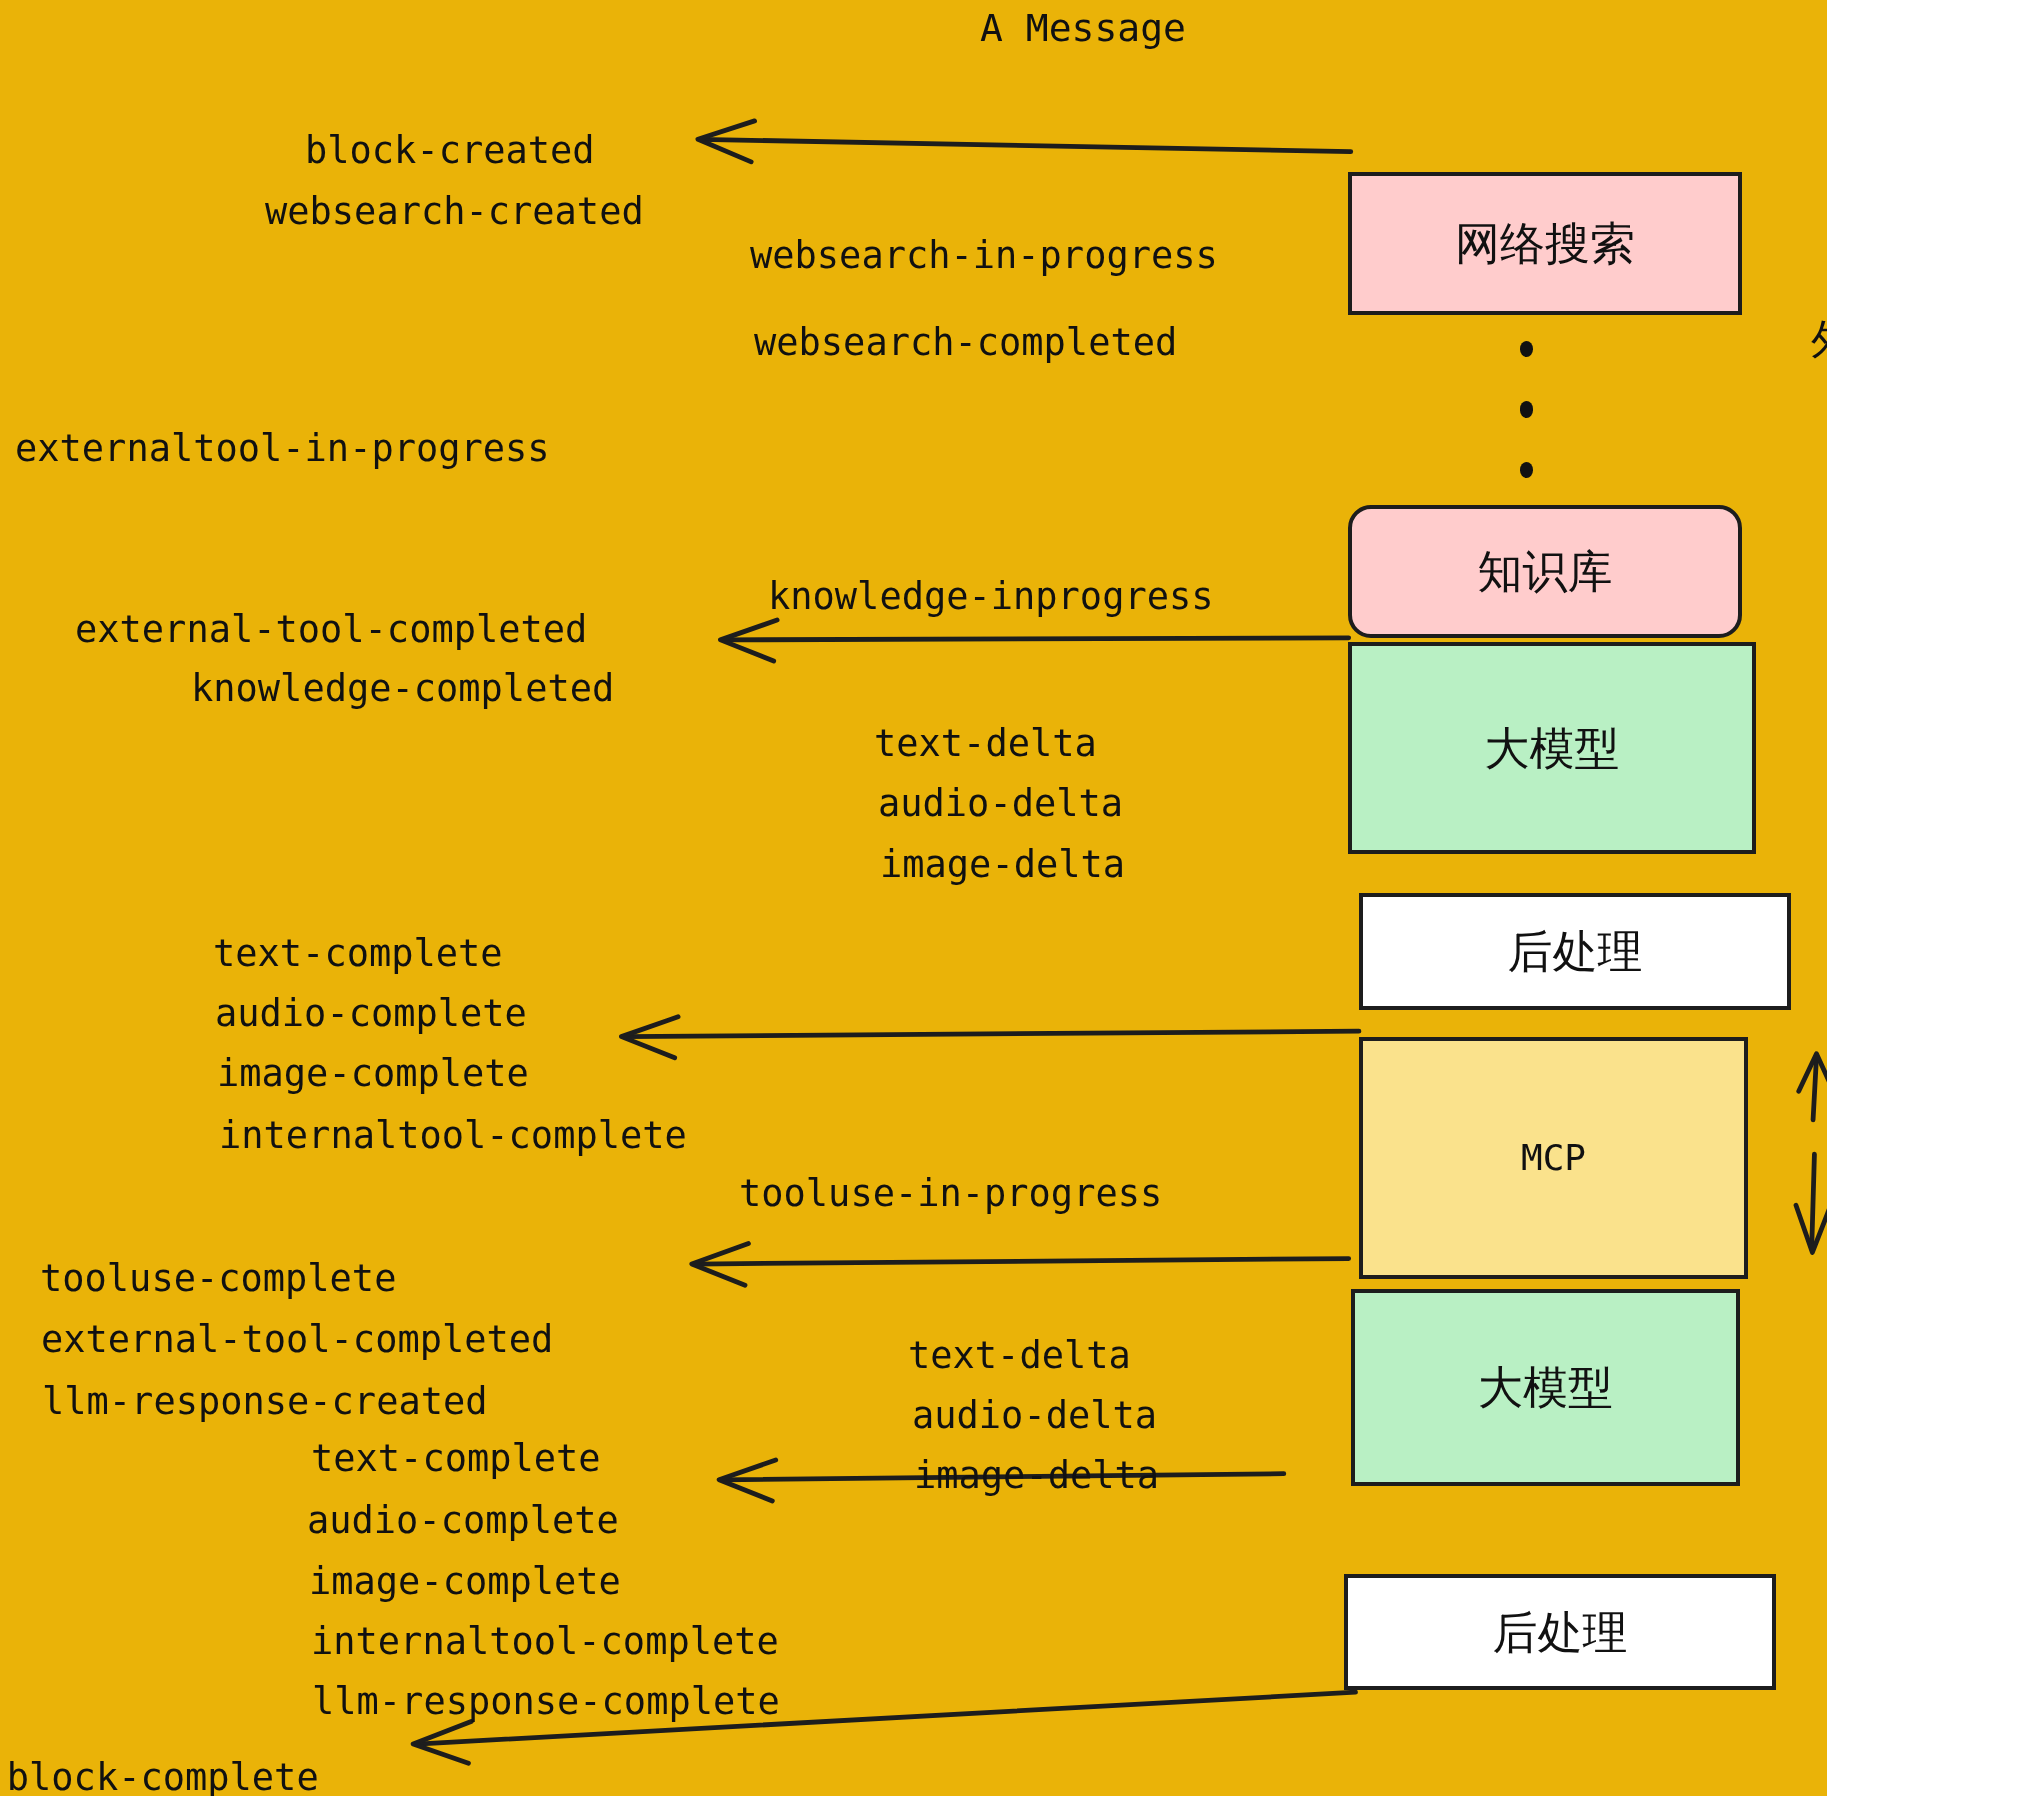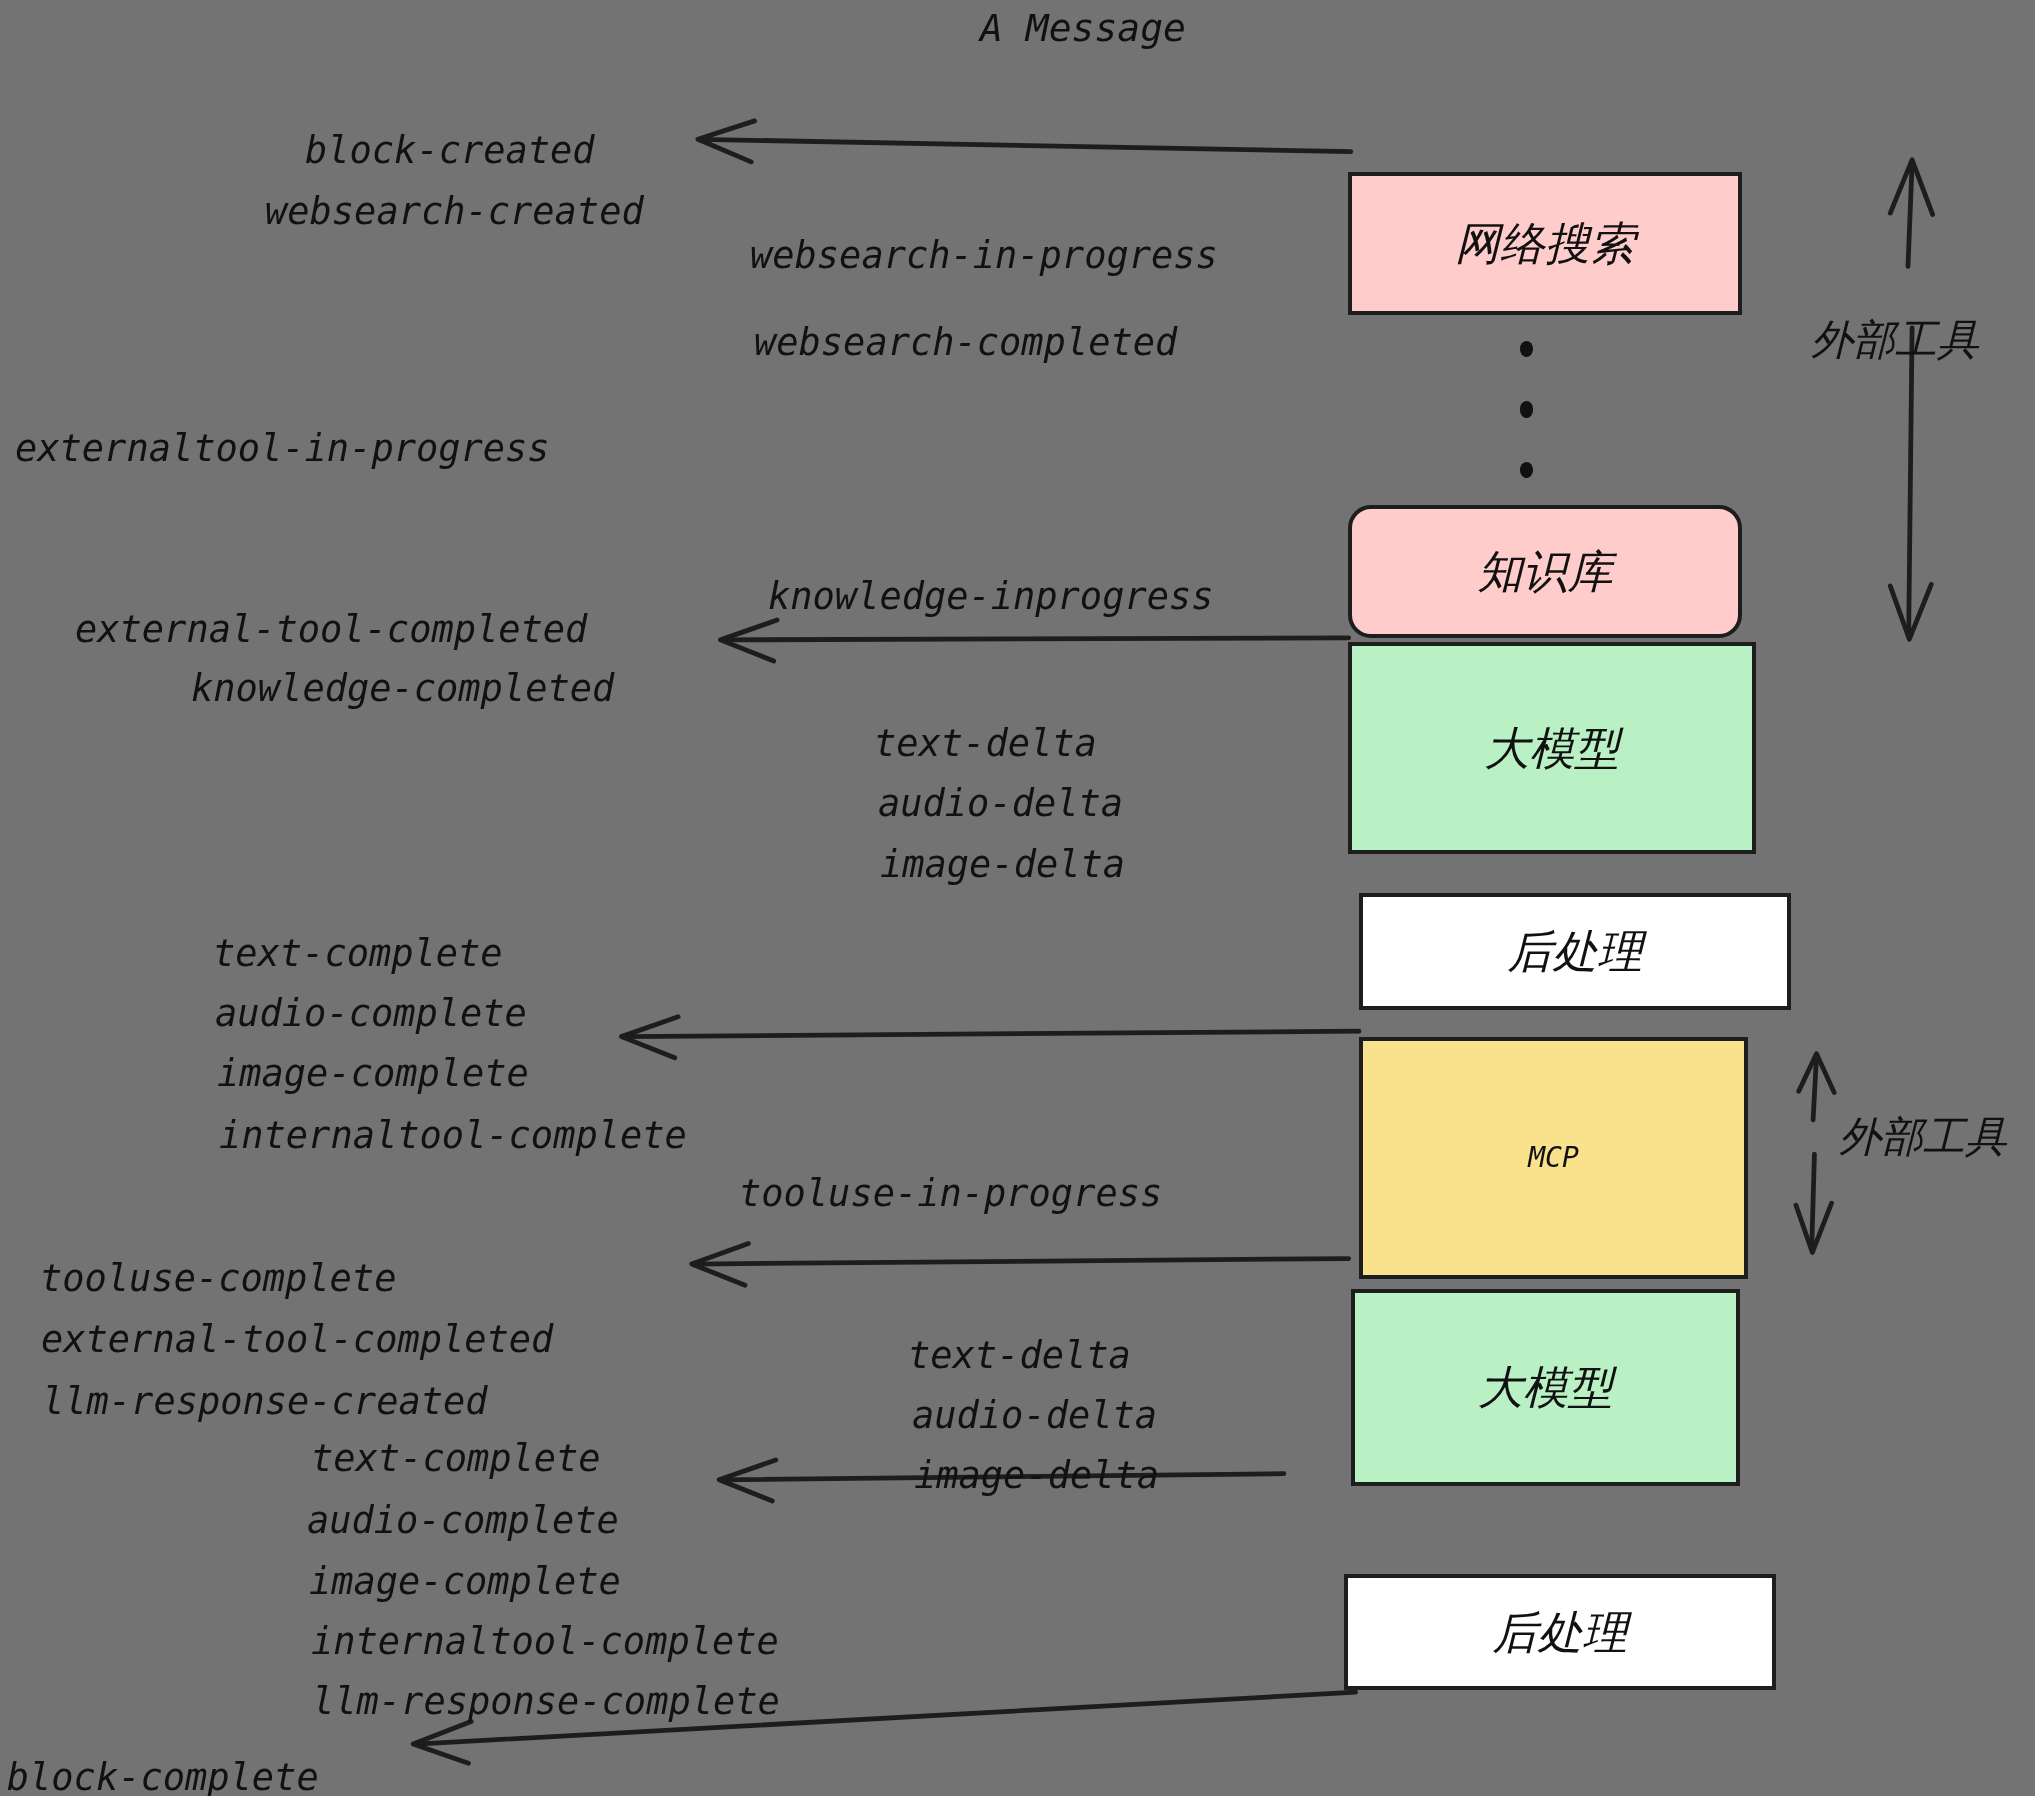--- a/index.html
+++ b/index.html
@@ -1,23 +1,22 @@
 <!DOCTYPE html>
 <html style="font-size:11px"><head>
 <meta charset="utf-8">
 <style>
   html,body{margin:0;padding:0;background:#ffffff;}
   #stage{
     position:relative;
-    width:2035px;
+    width:1827px;
     height:1796px;
-    background:#737373;
+    background:#eab308;
     overflow:hidden;
     font-family:"DejaVu Sans Mono","Liberation Mono",monospace;
-    font-style:italic;
   }
   .ev{
     position:absolute;
     color:#111111;
     font-family:"DejaVu Sans Mono","Liberation Mono",monospace;
     font-size:37px;
     letter-spacing:0px;
     white-space:nowrap;
     line-height:1.0;
     margin-top:32px;
@@ -39,21 +38,21 @@
     color:#111111;
   }
   .box .boxlabel{
     font-family:"DejaVu Sans","Liberation Sans",sans-serif;
     font-size:45px;
     line-height:1;
     white-space:nowrap;
   }
   .box.latin .boxlabel{
     font-family:"DejaVu Sans Mono","Liberation Mono",monospace;
-    font-size:28px;
+    font-size:36px;
   }
   .sidelabel{
     position:absolute;
     color:#111111;
     font-family:"DejaVu Sans","Liberation Sans",sans-serif;
     font-size:42px;
     white-space:nowrap;
     line-height:1;
   }
   .dots{

